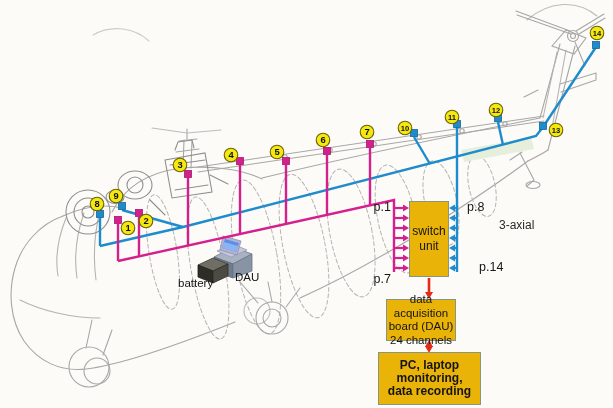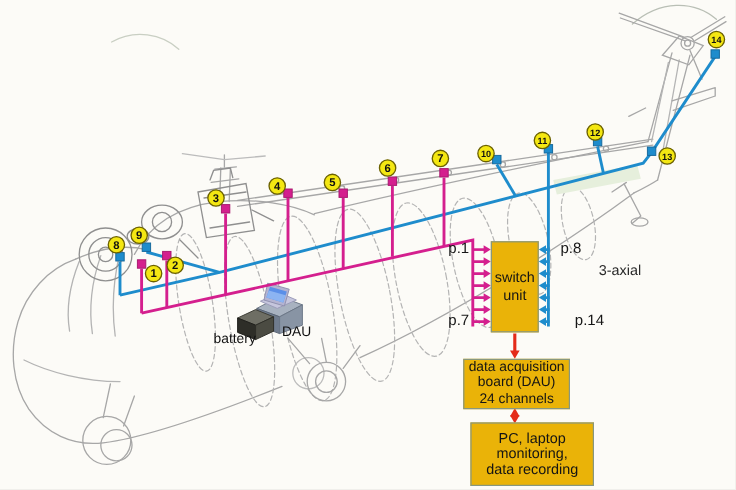--- a/index.html
+++ b/index.html
@@ -228,34 +228,34 @@
         <circle cx="597" cy="33" r="6.8" fill="#f4e712" stroke="#6b6100" stroke-width="1.1"></circle>
         <text x="597" y="36.2" text-anchor="middle" font-size="7.6" font-weight="bold" fill="#111" font-family="&quot;Liberation Sans&quot;, sans-serif">14</text>
       </g>
   </svg>
 
   <div id="switch-box" class="gbox" style="left:409px;top:201px;width:40px;height:76px;">
     <span>switch</span>
     <span>unit</span>
   </div>
 
-  <div id="dau-box" class="gbox" style="left:386px;top:299px;width:89px;height:42px;">
+  <div id="dau-box" class="gbox" style="left:386px;top:299px;width:70px;height:42px;">
     <span>data acquisition</span>
     <span>board (DAU)</span>
     <span>24 channels</span>
   </div>
 
-  <div id="pc-box" class="gbox" style="left:392px;top:352px;width:103px;height:53px;">
+  <div id="pc-box" class="gbox" style="left:378px;top:352px;width:103px;height:53px;font-weight:bold;">
     <span>PC, laptop</span>
     <span>monitoring,</span>
     <span>data recording</span>
   </div>
 
   <div class="plabel r" style="left:358px;top:200px;">p.1</div>
-  <div class="plabel r" style="left:358px;top:260px;">p.7</div>
+  <div class="plabel r" style="left:358px;top:272px;">p.7</div>
   <div class="plabel" style="left:467px;top:200px;">p.8</div>
   <div class="plabel" style="left:479px;top:260px;">p.14</div>
 
   <div class="annot" style="left:499px;top:218px;">
     <span>3-axial</span>
   </div>
 
   <div class="eqlabel" style="left:178px;top:277px;">battery</div>
   <div class="eqlabel" style="left:235px;top:271px;">DAU</div>
 </div>

